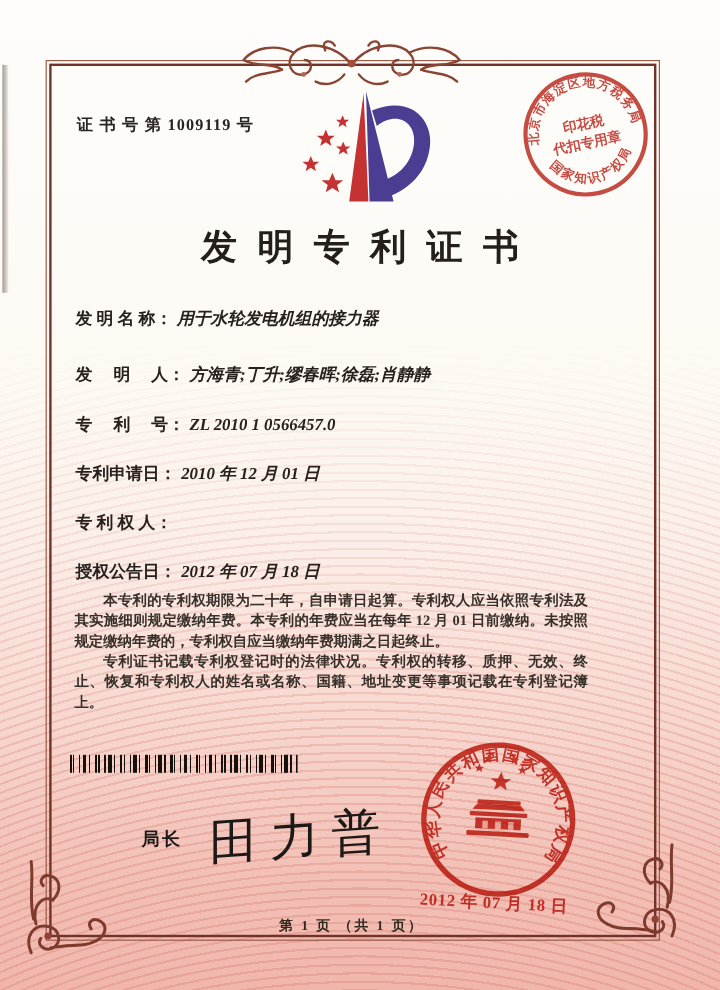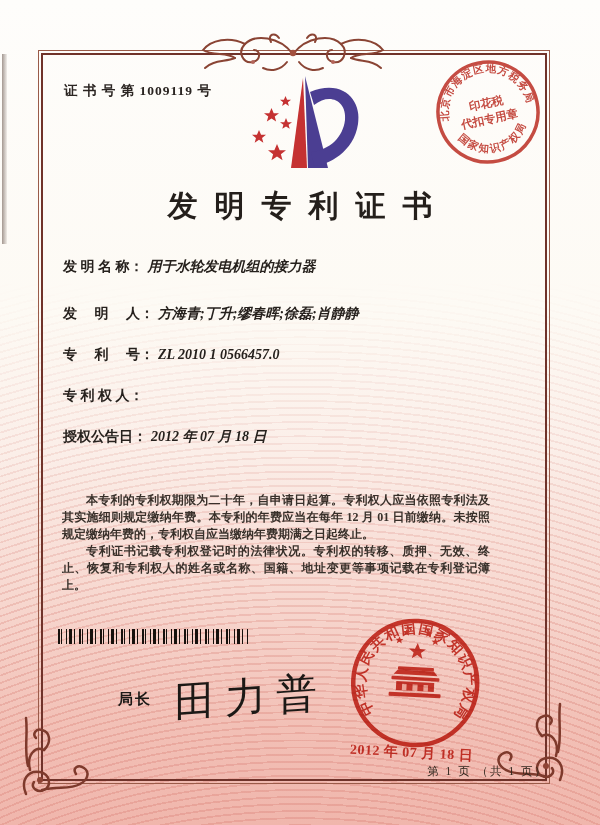--- a/index.html
+++ b/index.html
@@ -17,21 +17,21 @@
   }
   .scan-edge{position:absolute;left:2px;top:54px;width:5px;height:190px;
     background:linear-gradient(to right,rgba(90,70,60,.55),rgba(90,70,60,.08));}
   .frame{position:absolute;left:38px;top:50px;width:510px;height:732px;
     border:1.5px solid #9a5b49;}
   .frame-inner{position:absolute;inset:2px;border:2.5px solid #70332a;}
   svg.top-ornament{position:absolute;left:183px;top:28px;}
   svg.corner{position:absolute;}
   svg.corner.bl{left:18px;top:708px;}
   svg.corner.br{left:488px;top:694px;transform:scaleX(-1);}
-  .cert-no{position:absolute;left:64px;top:82px;font-size:13.5px;font-weight:700;
+  .cert-no{position:absolute;left:64px;top:95px;font-size:13.5px;font-weight:700;
     color:#2b2522;letter-spacing:1px;}
   svg.logo{position:absolute;left:240px;top:68px;}
   .title{position:absolute;left:0;width:100%;top:186px;text-align:center;
     font-size:30px;font-weight:700;color:#241f1b;letter-spacing:17px;text-indent:17px;}
   .fields{position:absolute;left:63px;top:257px;width:430px;}
   .row{display:flex;margin-bottom:21px;line-height:20px;font-size:14px;font-weight:700;color:#26211d;}
   .row .lbl{white-space:pre;}
   .row .val{margin-left:4px;font-style:italic;}
   .row.gap{margin-bottom:27px;}
   .bodytext{position:absolute;left:62px;top:492px;width:428px;font-size:12px;
@@ -40,22 +40,22 @@
   .barcode{position:absolute;left:58px;top:629px;width:190px;height:15px;
     background:
      repeating-linear-gradient(90deg,#17110d 0 2px,transparent 2px 3px,
        #17110d 3px 4px,transparent 4px 8px,#17110d 8px 9px,transparent 9px 11px,
        #17110d 11px 14px,transparent 14px 16px,#17110d 16px 17px,transparent 17px 21px);
   }
   .director{position:absolute;left:118px;top:690px;color:#1d1a17;}
   .dir-lbl{font-size:15px;font-weight:700;letter-spacing:2px;vertical-align:top;margin-top:10px;}
   .sig{display:inline-block;margin-left:18px;margin-top:-20px;font-size:41px;
     letter-spacing:10px;transform:rotate(-4deg) skewX(-4deg);color:#1c1916;}
-  .footer{position:absolute;left:38px;width:510px;top:764px;text-align:right;
-    font-size:11.5px;font-weight:400;letter-spacing:2px;color:#33291f;}
+  .footer{position:absolute;left:38px;width:510px;top:764px;text-align:center;
+    font-size:11.5px;font-weight:700;letter-spacing:2px;color:#33291f;}
   svg.seal-tax{position:absolute;left:429px;top:53px;transform:rotate(-12deg);
     opacity:.9;mix-blend-mode:multiply;}
   svg.seal-sipo{position:absolute;left:340px;top:611px;transform:rotate(3deg);
     opacity:.95;mix-blend-mode:multiply;}
   .seal-text{font-family:"Liberation Serif","DejaVu Serif",serif;font-weight:700;}
 </style>
 </head>
 <body>
 
 <div class="page">
@@ -138,20 +138,24 @@
       <span class="lbl">发 明 名 称：</span>
       <span class="val">用于水轮发电机组的接力器</span>
     </div>
     <div class="row">
       <span class="lbl">发　 明　 人：</span>
       <span class="val">方海青;丁升;缪春晖;徐磊;肖静静</span>
     </div>
     <div class="row">
       <span class="lbl">专　 利　 号：</span>
       <span class="val">ZL 2010 1 0566457.0</span>
+    </div>
+    <div class="row">
+      <span class="lbl">专利申请日：</span>
+      <span class="val">2010 年 12 月 01 日</span>
     </div>
     <div class="row">
       <span class="lbl">专 利 权 人：</span>
     </div>
     <div class="row">
       <span class="lbl">授权公告日：</span>
       <span class="val">2012 年 07 月 18 日</span>
     </div>
   </div>
 

